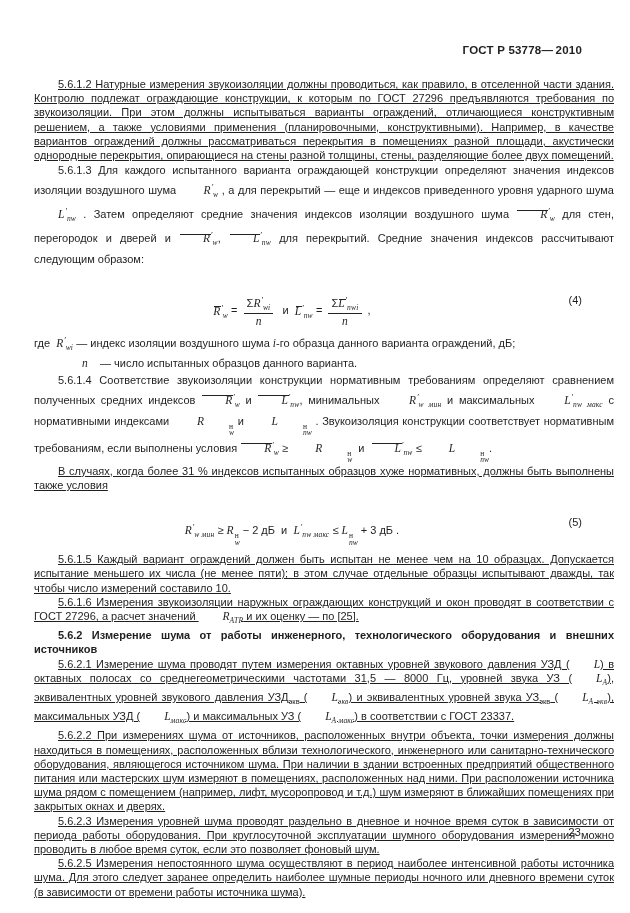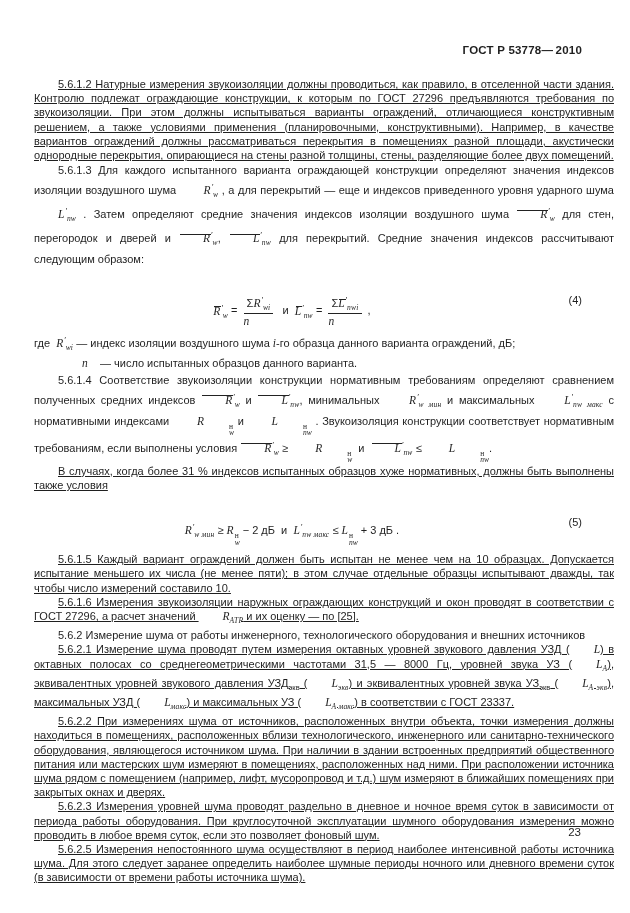--- a/index.html
+++ b/index.html
@@ -18,21 +18,21 @@
   .content{
     position:absolute;left:34px;top:77px;width:580px;
     font-size:11px;line-height:14.2px;
     text-align:justify;
   }
   .block{margin:0;}
   .b-p{text-indent:24px;text-decoration:underline;}
   .b-pm{text-indent:24px;line-height:17px;}
   .b-where{text-indent:0;line-height:15.8px;}
   .b-wherei{text-indent:24px;line-height:15.8px;}
-  .b-h{text-indent:24px;font-weight:normal;}
+  .b-h{text-indent:24px;font-weight:bold;}
   .b-formula{
     display:flex;align-items:center;
     margin:5px 0 6px;text-indent:0;
   }
   .feq{flex:1;text-align:center;font-size:11px;line-height:14px;margin-top:23px;}
   .fnum{width:64px;text-align:right;padding-right:32px;box-sizing:border-box;font-size:11px;}
   
   .math{font-family:"Liberation Serif",serif;font-style:italic;white-space:nowrap;font-size:11.5px;}
   .mbase{display:inline-block;position:relative;line-height:1;}
   .mbase.bar::after{
@@ -42,21 +42,21 @@
   .prime{font-size:9px;vertical-align:4px;margin-left:0.5px;}
   .math sub{font-size:7.5px;vertical-align:-3px;letter-spacing:0.2px;}
   .supsub{
     display:inline-flex;flex-direction:column;align-items:flex-start;
     font-size:7.5px;line-height:6.5px;vertical-align:-4px;margin-left:1px;
   }
   .supsub .ss-sup{font-style:normal;}
   .supsub .ss-sub{font-style:italic;}
   sub.tsub{font-size:7.5px;vertical-align:-3px;font-style:normal;}
   .frac{
-    display:inline-block;vertical-align:middle;text-align:left;
+    display:inline-block;vertical-align:middle;text-align:center;
     margin:0 3px;line-height:1.05;
   }
   .frac .num{display:block;border-bottom:1px solid #222;padding:0 3px 1px;}
   .frac .den{display:block;padding-top:0.5px;}
   .page-number{
     position:absolute;top:826px;right:49px;
     font-size:11.5px;
   }
 </style>
 </head>

